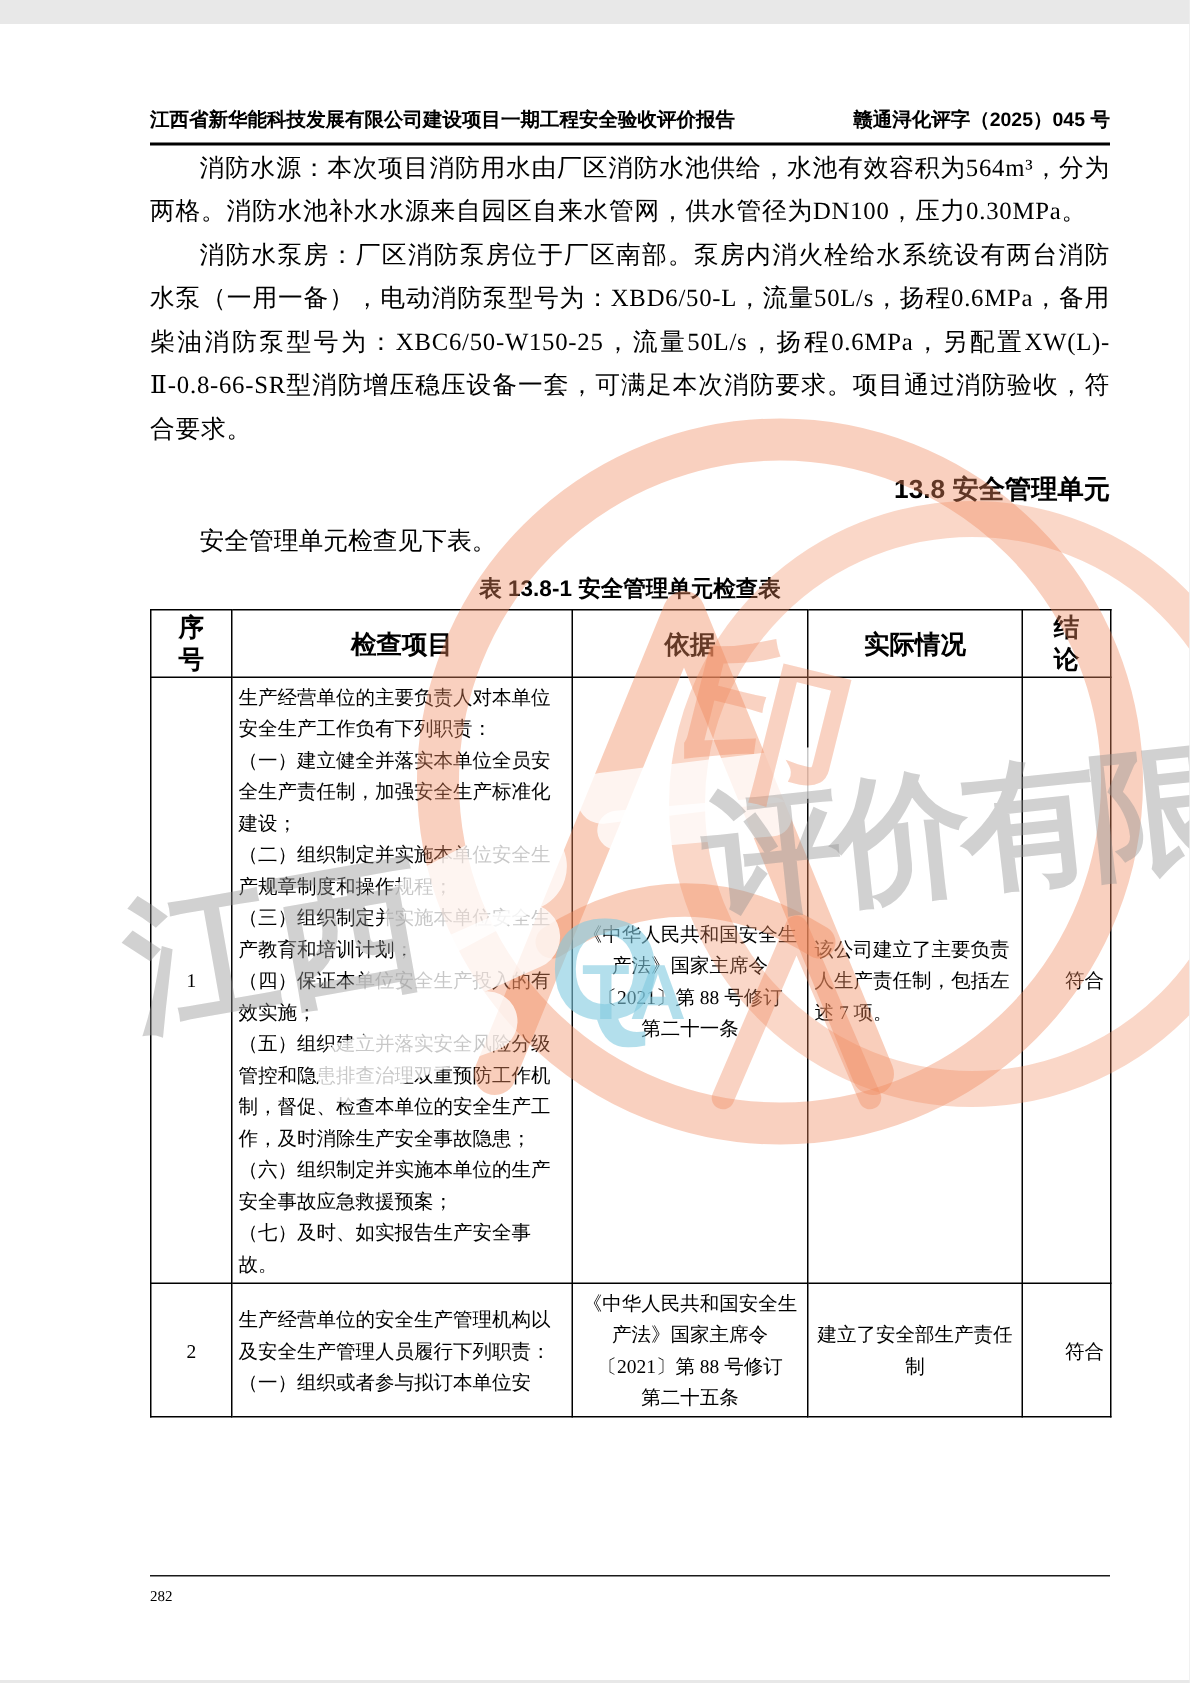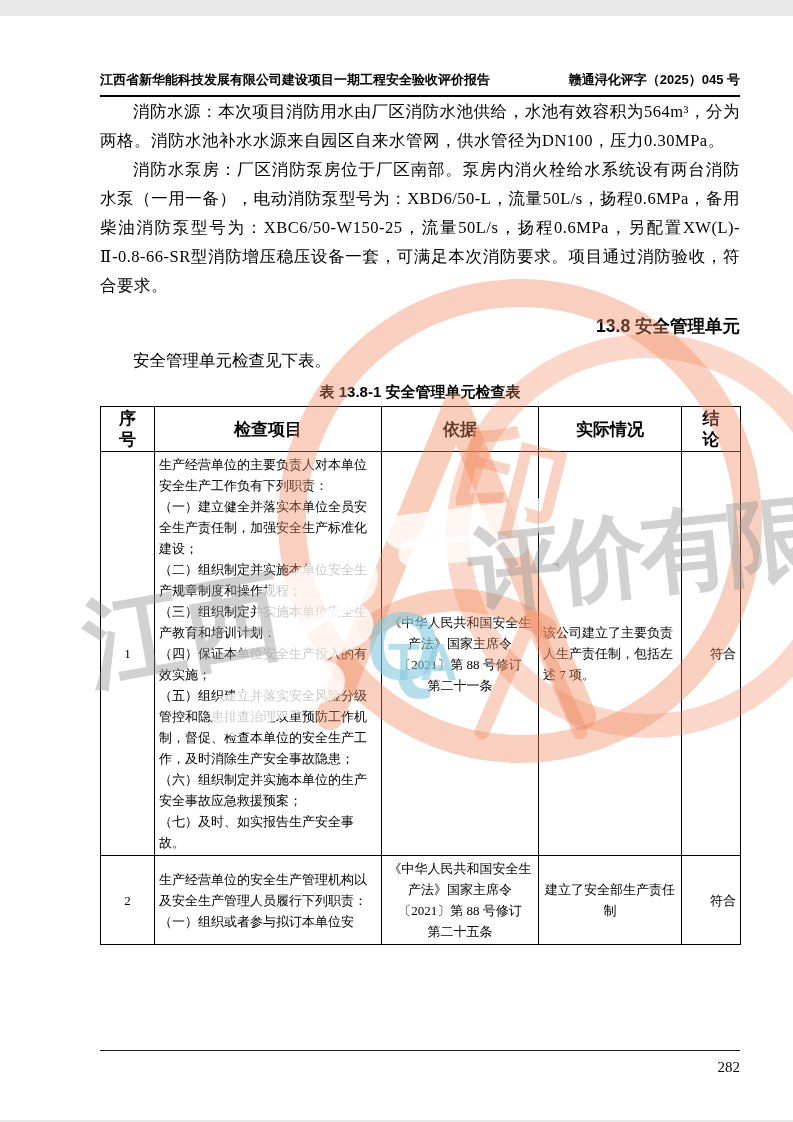--- a/index.html
+++ b/index.html
@@ -79,22 +79,22 @@
   td.cell-basis { text-align: center; white-space: pre-wrap; }
   td.cell-actual-center { text-align: left; }
   td.cell-actual-left { text-align: center; }
   td.cell-conclusion { text-align: right; }
   .page-footer {
     position: absolute;
     left: 100px;
     top: 1034px;
     width: 640px;
     border-top: 1.6px solid #1a1a1a;
-    text-align: right;
-    font-size: 15px;
+    text-align: left;
+    font-size: 10px;
     padding-top: 8px;
     z-index: 1;
   }
   
   .watermark {
     position: absolute;
     inset: 0;
     z-index: 2;
     pointer-events: none;
   }

